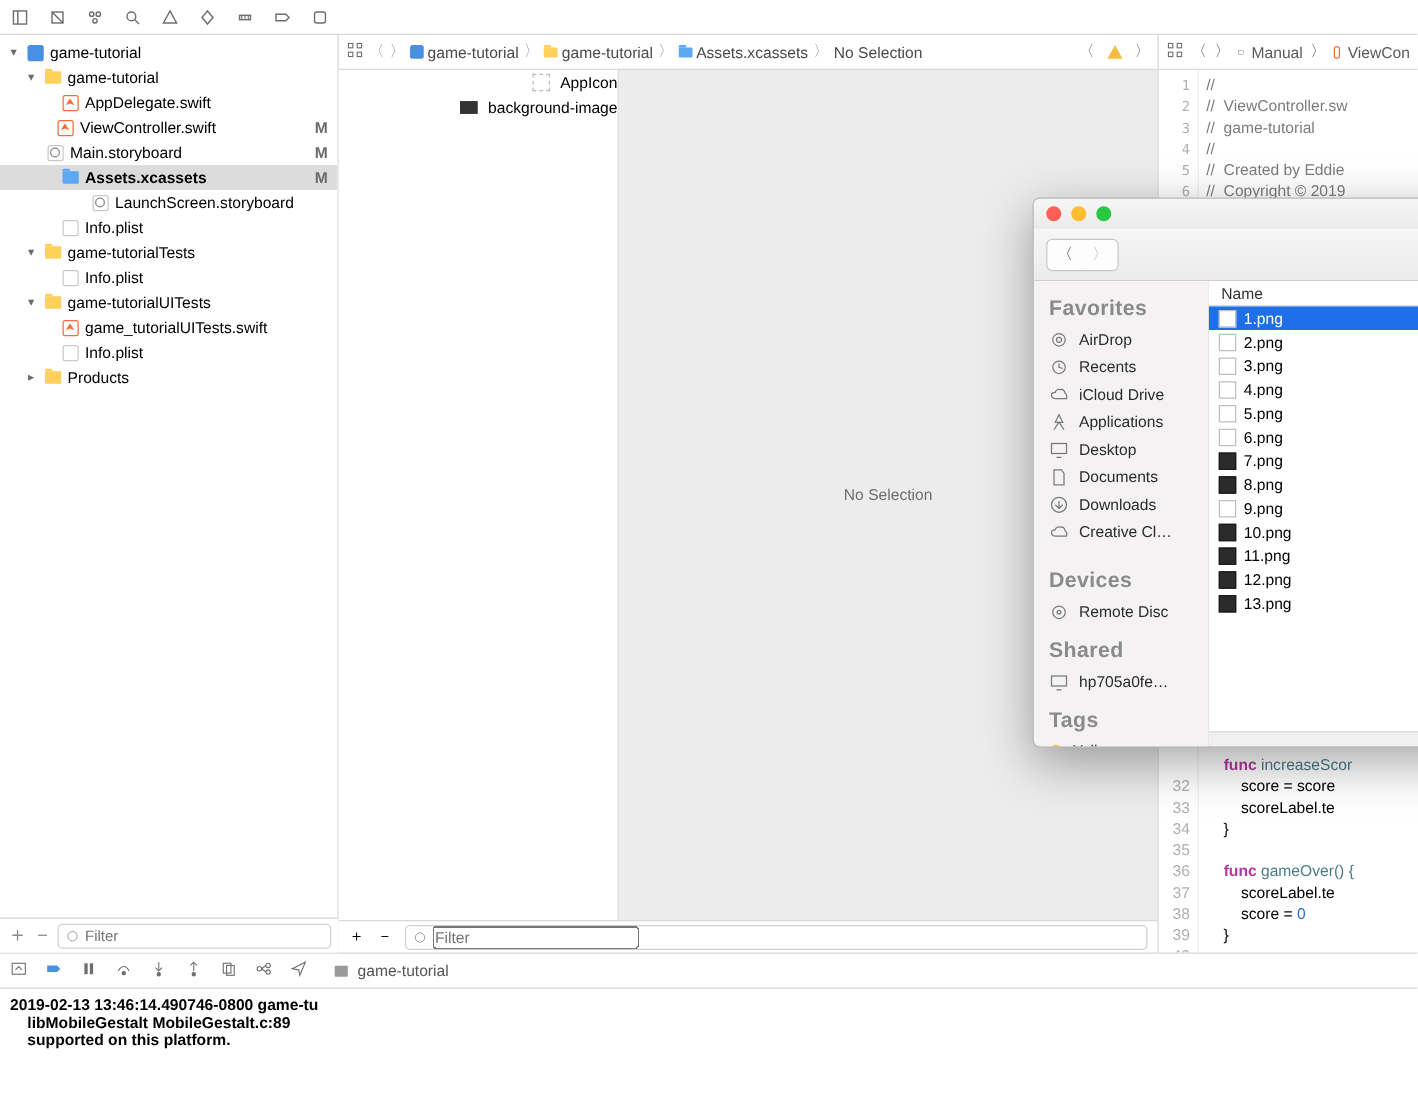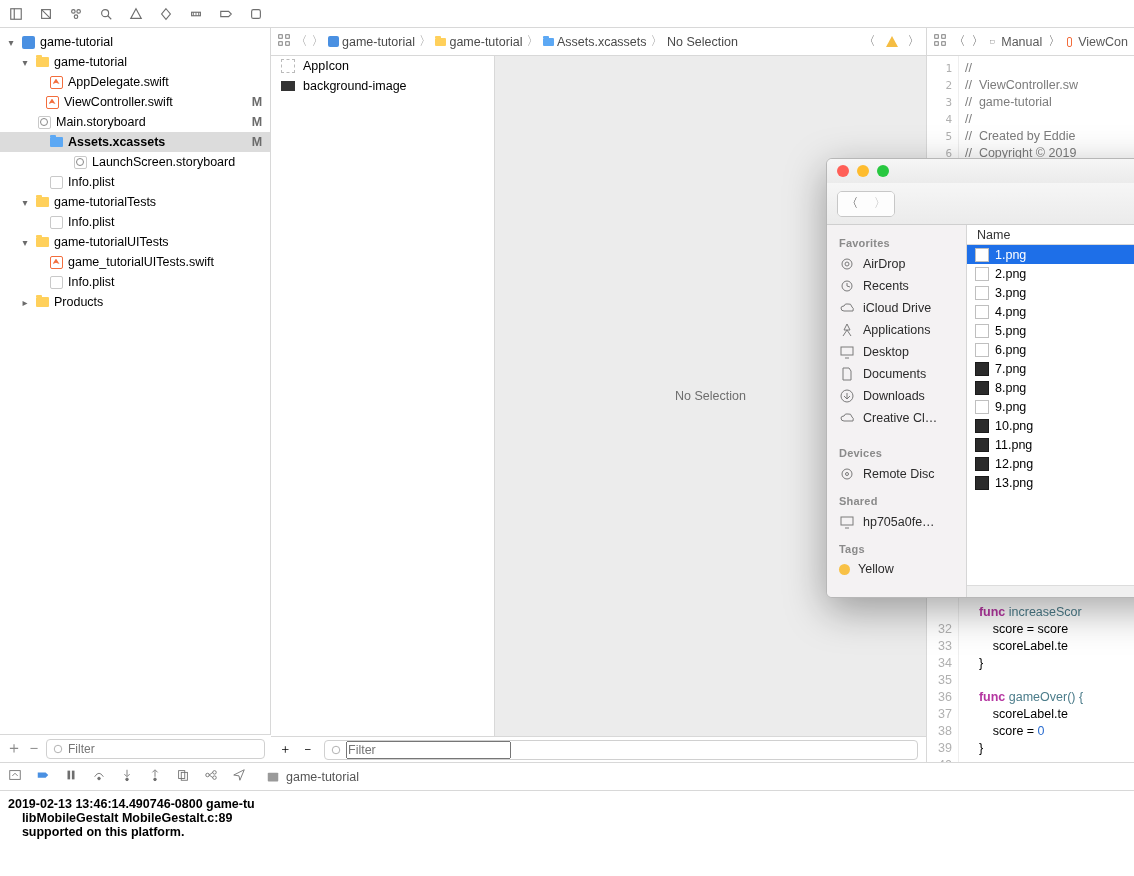--- a/index.html
+++ b/index.html
@@ -39,21 +39,21 @@
 .filter-wrap{flex:1;display:flex;align-items:center;border:1px solid #d0d0d0;border-radius:4px;height:20px;padding:0 5px;gap:4px;}
 
 
 .center { flex:1; display:flex; flex-direction:column; min-width:0;}
 .jump-bar { height:28px; border-bottom:1px solid #d8d8d8; display:flex; align-items:center; padding:0 6px; color:#4a4a4a; font-size:12px; gap:4px;}
 .jump-bar .seg { display:flex; align-items:center; gap:3px;}
 .jump-bar .chev{color:#9a9a9a;}
 .jump-right { margin-left:auto; display:flex; align-items:center; gap:8px;}
 .asset-body { flex:1; display:flex; min-height:0;}
 .asset-list { width:224px; border-right:1px solid #d8d8d8; background:#fff;}
-.asset-list .arow{display:flex;align-items:center;height:20px;padding-left:10px;gap:8px;}
+.asset-list .arow{display:flex;align-items:center;height:20px;padding-left:10px;gap:8px;justify-content:flex-end;}
 .asset-canvas { flex:1; background:#ececec; display:flex; align-items:center; justify-content:center; color:#6e6e6e; font-size:20px;}
 .asset-footer { height:26px; border-top:1px solid #d8d8d8; display:flex;align-items:center;padding:0 8px;gap:10px;}
 
 
 .right-editor { width:208px; border-left:1px solid #d8d8d8; display:flex; flex-direction:column; min-width:0;}
 .right-jump { height:28px; border-bottom:1px solid #d8d8d8; display:flex;align-items:center;padding:0 6px;gap:6px;color:#5a5a5a;font-size:12px;}
 .code-area { flex:1; display:flex; font-family: Menlo, monospace; font-size:13px; overflow:hidden; line-height:17px;}
 .gutter { width:32px; background:#fff; text-align:right; color:#b0b0b0; padding:4px 6px 0 0; border-right:1px solid #eee; font-family:Menlo,monospace; font-size:11px;}
 .code { flex:1; padding:4px 0 0 6px; white-space:pre; color:#000; overflow:hidden;}
 .kw{color:#b536a1;font-weight:bold;}
@@ -69,21 +69,21 @@
 .finder { position:absolute; left:826px; top:158px; width:480px; height:440px; background:#f1f1f1; border:1px solid #b7b7b7; border-radius:6px; box-shadow:0 12px 40px rgba(0,0,0,.35); display:flex; flex-direction:column; overflow:hidden;}
 .finder-titlebar { height:24px; display:flex; align-items:center; padding:0 10px; gap:8px; background:linear-gradient(#f6f6f6,#ebebeb);}
 .tl-btn{width:12px;height:12px;border-radius:50%;}
 .tl-close{background:#ff5f57;} .tl-min{background:#febc2e;} .tl-max{background:#28c840;}
 .finder-toolbar { height:42px; display:flex; align-items:center; padding:0 10px; gap:10px; background:linear-gradient(#f6f6f6,#ebebeb); border-bottom:1px solid #cfcfcf;}
 .nav-btns{display:flex;border:1px solid #c7c7c7;border-radius:5px;overflow:hidden;}
 .nav-btns div{width:28px;height:24px;display:flex;align-items:center;justify-content:center;color:#3a3a3a;background:#fdfdfd;}
 .nav-btns div.disabled{color:#bcbcbc;}
 .finder-body{flex:1;display:flex;min-height:0;}
 .finder-sidebar{width:140px;background:#f4f2f3;border-right:1px solid #d6d6d6;padding:8px 0;font-size:13px;overflow:auto;}
-.fsection{color:#8a8a8a;font-size:11px;font-weight:600;padding:4px 12px;letter-spacing:.02em;}
+.fsection{color:#8a8a8a;font-size:17px;font-weight:600;padding:4px 12px;letter-spacing:.02em;}
 .fitem{display:flex;align-items:center;gap:8px;padding:3px 12px;color:#2b2b2b;}
 .fitem svg{flex:0 0 auto;}
 .finder-list{flex:1;background:#fff;display:flex;flex-direction:column;}
 .finder-header{height:20px;border-bottom:1px solid #d8d8d8;display:flex;align-items:center;padding:0 10px;color:#333;font-size:12px;background:#fff;}
 .finder-rows{flex:1;overflow:auto;}
 .frow{height:19px;display:flex;align-items:center;padding:0 8px;gap:6px;color:#000;font-size:13px;}
 .frow.selected{background:#1e6fe8;color:#fff;}
 .fthumb{width:14px;height:14px;border:1px solid #bfbfbf;background:#fff;display:inline-block;}
 .fthumb.dark{background:#2b2b2b;border-color:#1a1a1a;}
 .scroll-strip{height:12px;background:#f0f0f0;border-top:1px solid #dcdcdc;}

